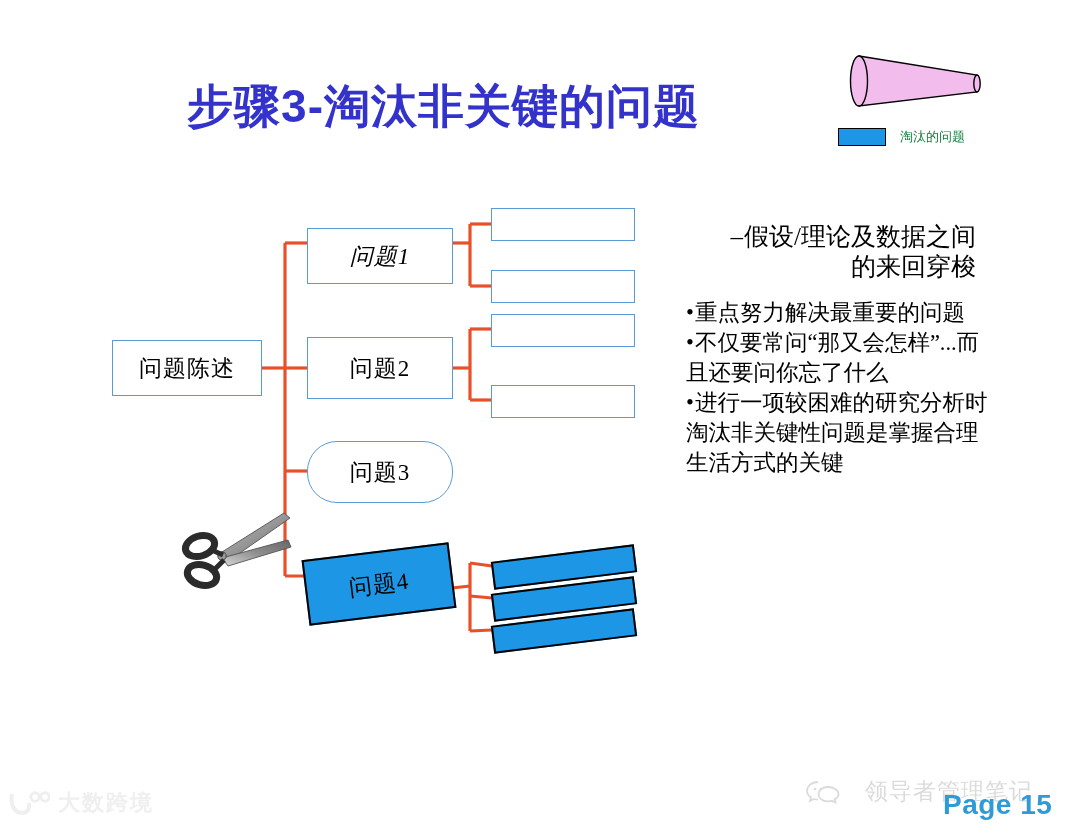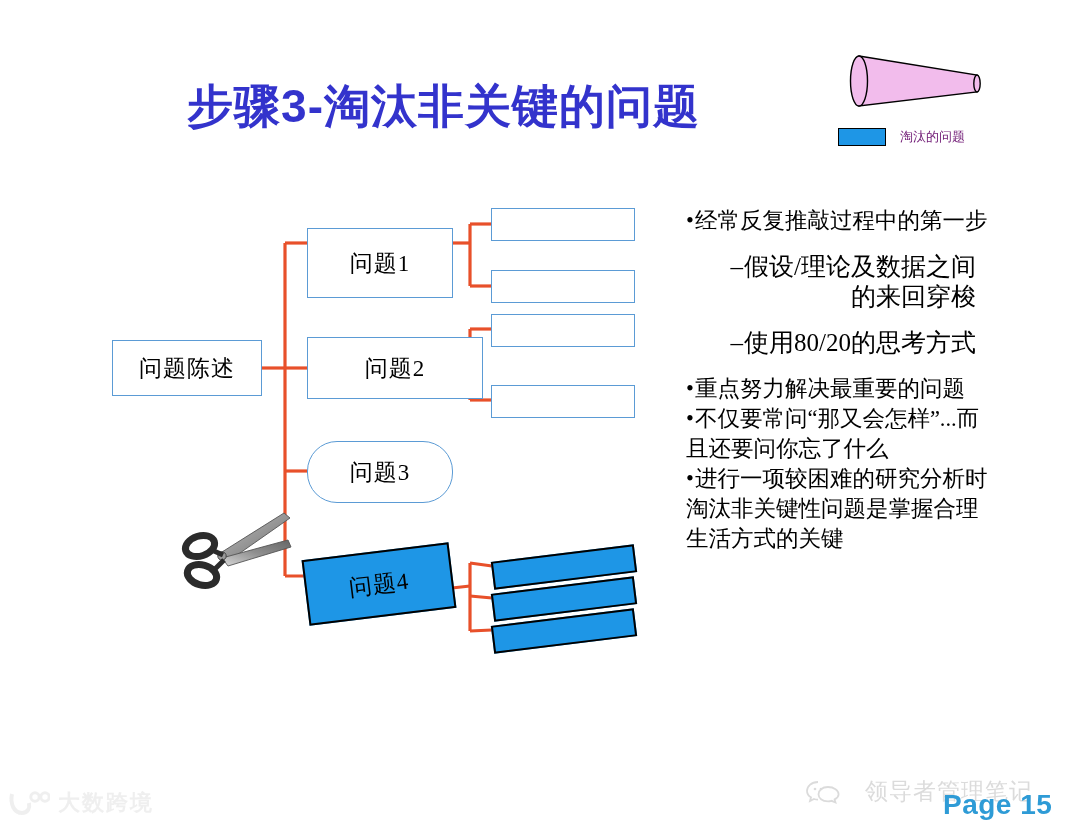--- a/index.html
+++ b/index.html
@@ -56,21 +56,21 @@
   .legend-swatch {
     width: 48px;
     height: 18px;
     background: #1e96e6;
     border: 1px solid #000000;
     box-sizing: border-box;
   }
   .legend-label {
     font-family: "Liberation Serif", "DejaVu Serif", serif;
     font-size: 13px;
-    color: #701a75;
+    color: #15803d;
     white-space: nowrap;
   }
 
   
   #diagram {
     position: absolute;
     left: 0;
     top: 0;
     width: 700px;
     height: 720px;
@@ -251,25 +251,25 @@
         <path d="M470 563 L492 566"></path>
         <path d="M470 596 L492 598"></path>
         <path d="M470 631 L492 630"></path>
       </g>
     </svg>
 
     <div class="node root" style="left:112px; top:340px; width:150px; height:56px;">
       <span>问题陈述</span>
     </div>
 
-    <div class="node" style="left:307px; top:228px; width:146px; height:70px;">
+    <div class="node" style="left:307px; top:228px; width:146px; height:56px;font-style:italic;">
       <span>问题1</span>
     </div>
 
-    <div class="node" style="left:307px; top:337px; width:176px; height:62px;text-align:center;">
+    <div class="node" style="left:307px; top:337px; width:146px; height:62px;text-align:center;">
       <span>问题2</span>
     </div>
 
     <div class="node" style="left:307px; top:441px; width:146px; height:62px;border-radius:30px;">
       <span>问题3</span>
     </div>
 
     <div class="node empty" style="left:491px; top:208px; width:144px; height:33px;"></div>
     <div class="node empty" style="left:491px; top:270px; width:144px; height:33px;"></div>
 
@@ -307,23 +307,21 @@
 
         <ellipse cx="22" cy="41" rx="15" ry="10" fill="none" stroke="#2b2b2b" stroke-width="7" transform="rotate(-18 22 41)"></ellipse>
         <ellipse cx="24" cy="70" rx="15" ry="10" fill="none" stroke="#2b2b2b" stroke-width="7" transform="rotate(16 24 70)"></ellipse>
         <path d="M36 46 L45 50" stroke="#2b2b2b" stroke-width="5" fill="none"></path>
         <path d="M37 64 L46 55" stroke="#2b2b2b" stroke-width="5" fill="none"></path>
       </svg>
     </div>
   </div>
 
   <div class="bullets">
-    <p class="b-l1 bullet-dot">经常反复推敲过程中的第一步</p>
     <p class="b-l2 bullet-dash">假设/理论及数据之间的来回穿梭</p>
-    <p class="b-l2 bullet-dash">使用80/20的思考方式</p>
     <p class="b-l1 bullet-dot">重点努力解决最重要的问题</p>
     <p class="b-l1 bullet-dot">不仅要常问“那又会怎样”...而且还要问你忘了什么</p>
     <p class="b-l1 bullet-dot">进行一项较困难的研究分析时淘汰非关键性问题是掌握合理生活方式的关键</p>
   </div>
 
   <div class="wm-left">
     <svg width="42" height="26" viewBox="0 0 42 26">
       <path d="M4 4 C2 14 6 23 14 23 C20 23 22 18 21 13" fill="none" stroke="#ededed" stroke-width="4"></path>
       <circle cx="27" cy="7" r="4.2" fill="none" stroke="#ededed" stroke-width="3"></circle>
       <circle cx="37" cy="7" r="4.2" fill="none" stroke="#ededed" stroke-width="3"></circle>

